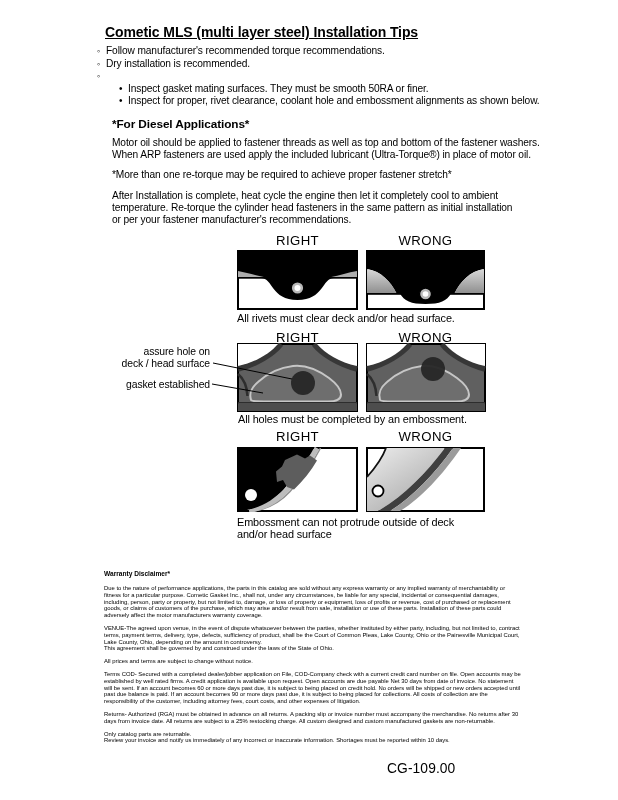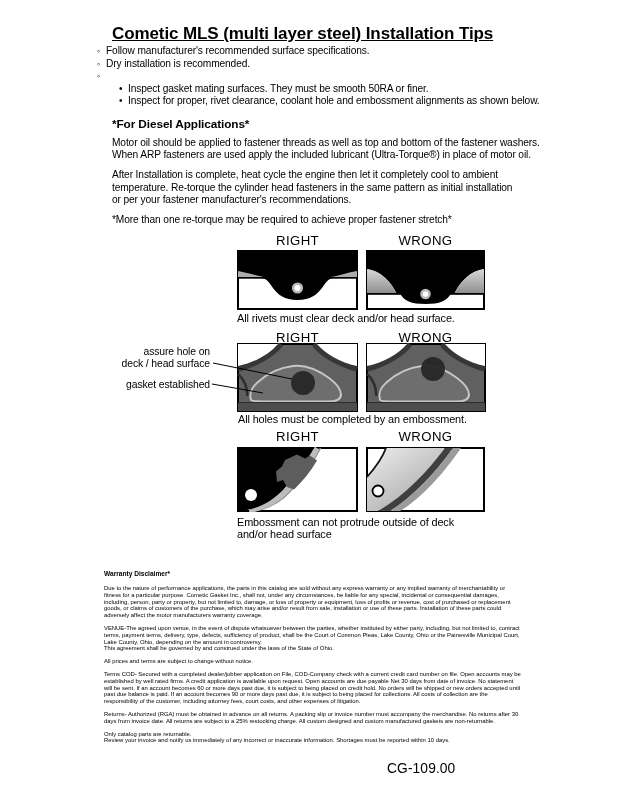--- a/index.html
+++ b/index.html
@@ -2,22 +2,22 @@
 <html><head>
 <meta charset="utf-8">
 <style>
   html,body{margin:0;padding:0;background:#e8e8e8;}
   .page{
     position:relative;width:618px;height:800px;background:#ffffff;
     font-family:"Liberation Sans","DejaVu Sans",sans-serif;color:#000;
     overflow:hidden;margin:0 auto;
   }
   .title{
-    position:absolute;left:112px;top:24px;margin:0;
-    font-size:17px;font-weight:bold;letter-spacing:-0.1px;
+    position:absolute;left:105px;top:24px;margin:0;
+    font-size:14px;font-weight:bold;letter-spacing:-0.1px;
     text-decoration:underline;
   }
   .bullets{position:absolute;left:97px;top:45px;font-size:10.2px;line-height:12.6px;letter-spacing:-0.12px;white-space:nowrap;}
   .bl{display:flex;align-items:baseline;}
   .bl .glyph{width:9px;display:inline-block;font-size:9px;}
   .bl.sub{margin-left:22px;}
   .bl.sub .glyph{font-size:10px;}
   .diesel{position:absolute;left:112px;top:117px;width:440px;}
   .diesel h2{margin:0 0 6px 0;font-size:11.8px;font-weight:bold;letter-spacing:-0.1px;}
   .diesel p{margin:0 0 8px 0;font-size:10.2px;line-height:12.2px;letter-spacing:-0.12px;white-space:pre-line;}
@@ -43,21 +43,21 @@
 </head>
 <body>
 
 <div class="page">
 
   <h1 class="title">Cometic MLS (multi layer steel) Installation Tips</h1>
 
   <div class="bullets">
     <div class="bl">
         <span class="glyph">◦</span>
-        <span>Follow manufacturer's recommended surface specifications.</span>
+        <span>Follow manufacturer's recommended torque recommendations.</span>
       </div>
     <div class="bl">
         <span class="glyph">◦</span>
         <span>Dry installation is recommended.</span>
       </div>
     <div class="bl">
         <span class="glyph">◦</span>
       </div>
     <div class="bl sub">
         <span class="glyph">•</span>
@@ -66,24 +66,24 @@
     <div class="bl sub">
         <span class="glyph">•</span>
         <span>Inspect for proper, rivet clearance, coolant hole and embossment alignments as shown below.</span>
       </div>
   </div>
 
   <section class="diesel">
     <h2>*For Diesel Applications*</h2>
     <p>Motor oil should be applied to fastener threads as well as top and bottom of the fastener washers.
 When ARP fasteners are used apply the included lubricant (Ultra-Torque®) in place of motor oil.</p>
+    <p>*More than one re-torque may be required to achieve proper fastener stretch*</p>
     <p>After Installation is complete, heat cycle the engine then let it completely cool to ambient
 temperature. Re-torque the cylinder head fasteners in the same pattern as initial installation
 or per your fastener manufacturer's recommendations.</p>
-    <p>*More than one re-torque may be required to achieve proper fastener stretch*</p>
   </section>
 
   <div class="dgrow" style="top:233px;height:105px;">
     <span class="lbl l">RIGHT</span>
     <span class="lbl r">WRONG</span>
     <svg class="pnl-l" style="top:17px" width="121" height="60" viewBox="0 0 121 60">
       <rect x="1" y="1" width="119" height="58" fill="#ffffff" stroke="#000" stroke-width="2"></rect>
       <path fill="#000" d="M1,1 H120 V28 H97 C85,28 87,50 60.5,50 C34,50 36,28 24,28 H1 Z"></path>
       <path fill="#adadad" d="M1,21 C10,22.5 18,25.5 28,27.2 L1,27.2 Z"></path>
       <path fill="#adadad" d="M120,21 C111,22.5 103,25.5 93,27.2 L120,27.2 Z"></path>

